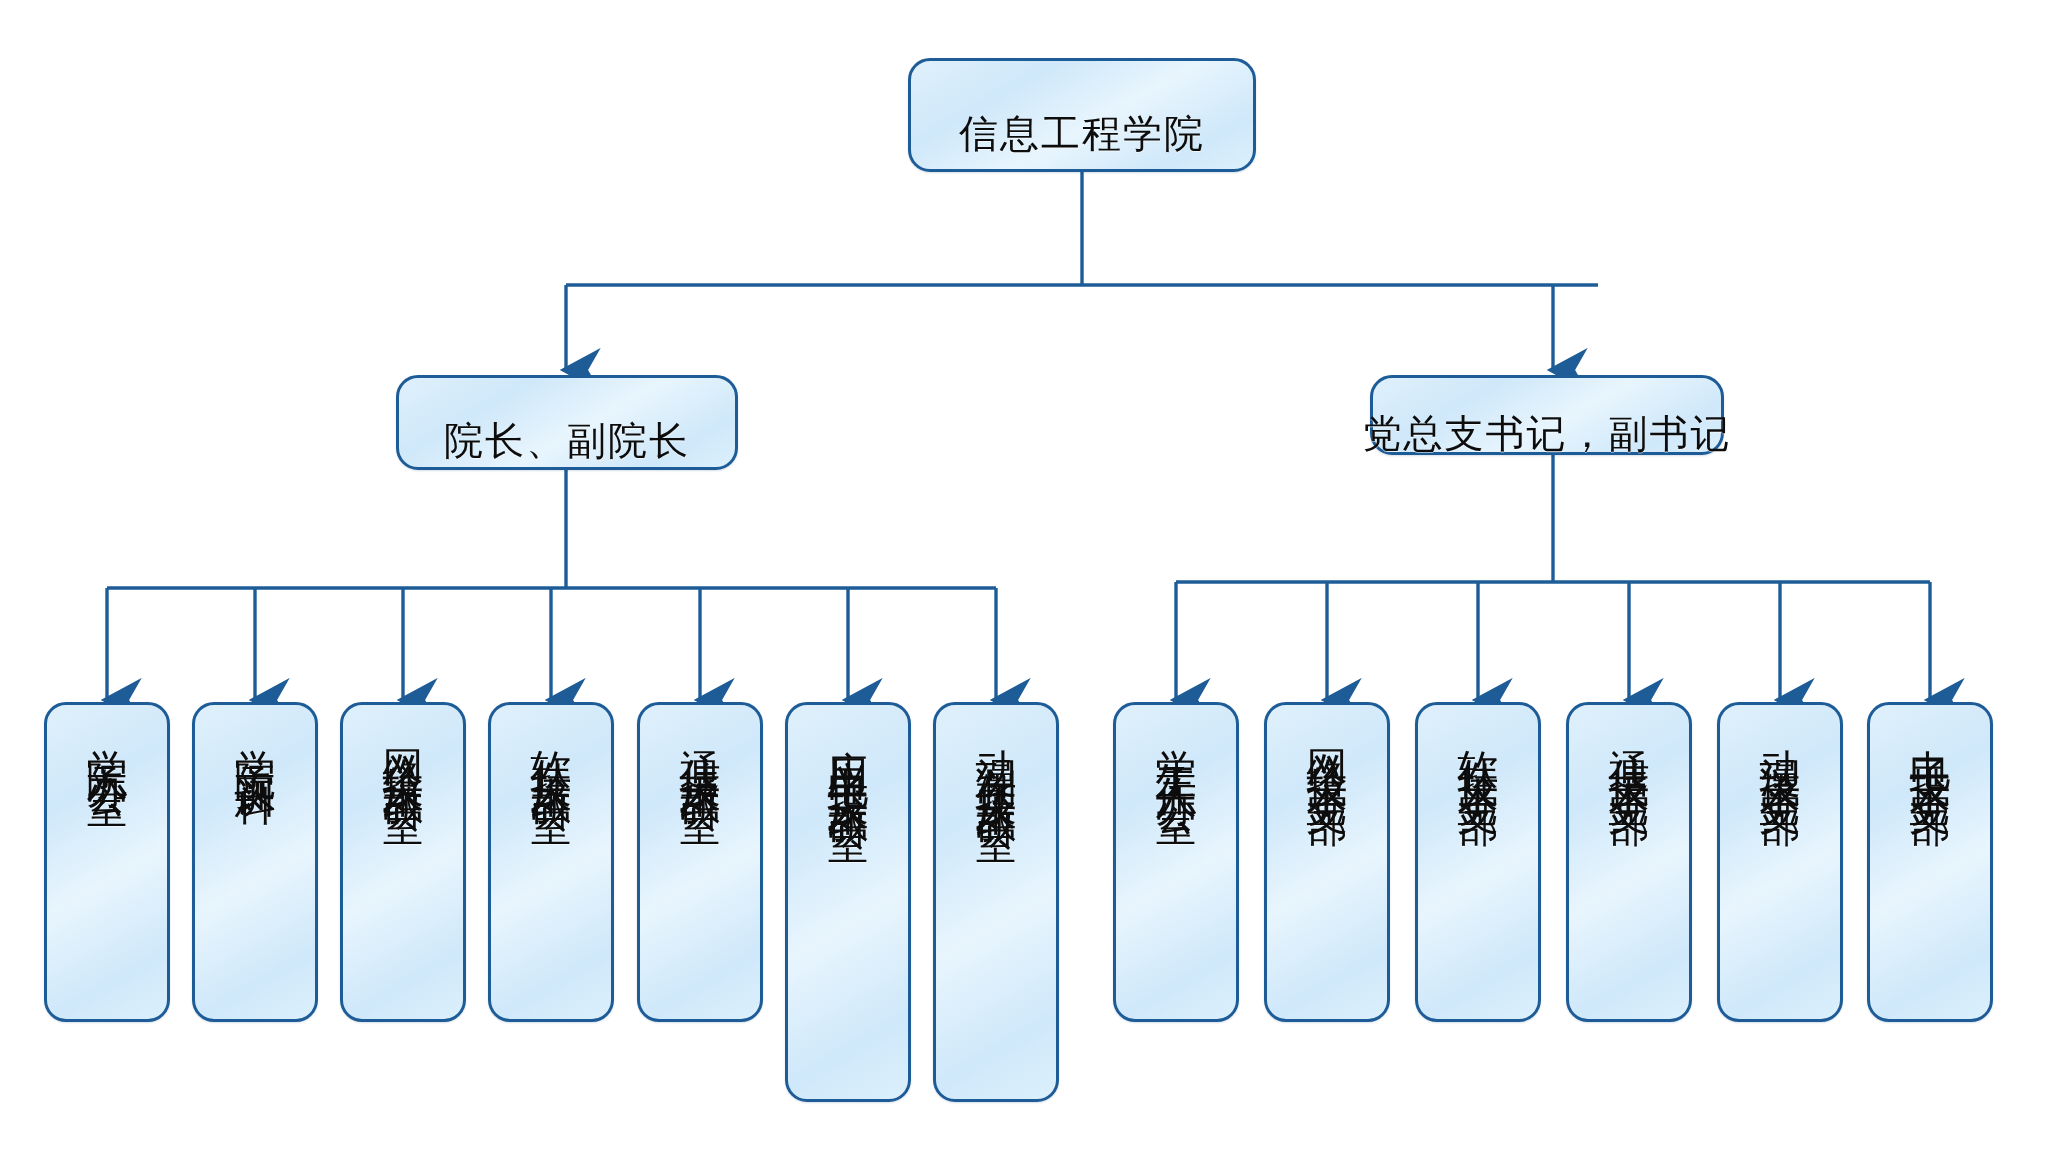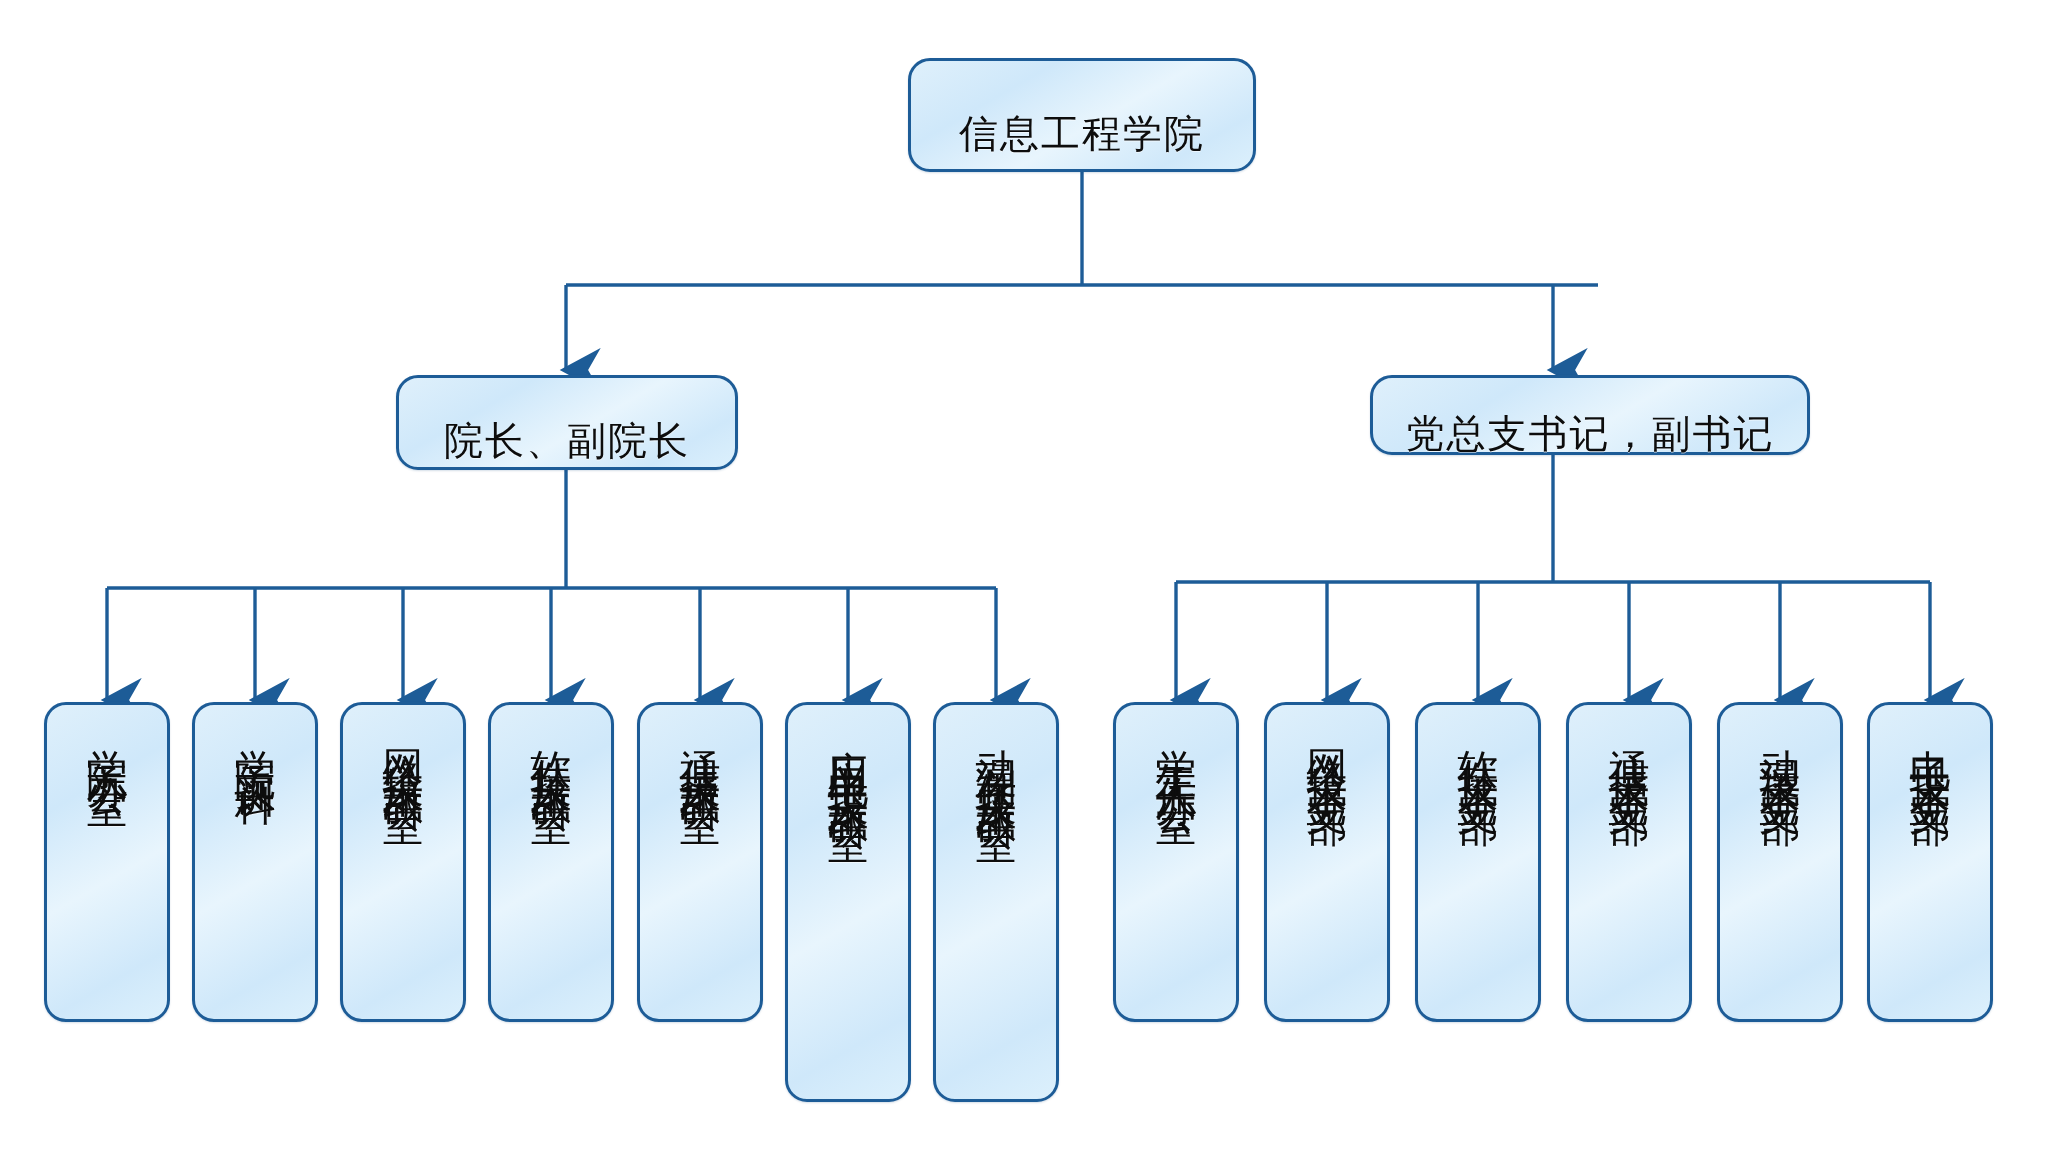--- a/index.html
+++ b/index.html
@@ -108,21 +108,21 @@
   </svg>
 
   <div class="node horiz" style="left:908px; top:58px; width:348px; height:114px;">
     <span class="label">信息工程学院</span>
   </div>
 
   <div class="node horiz" style="left:396px; top:375px; width:342px; height:95px;">
     <span class="label">院长、副院长</span>
   </div>
 
-  <div class="node horiz" style="left:1370px; top:375px; width:440px; height:80px;">
+  <div class="node horiz" style="left:1370px; top:375px; width:354px; height:80px;">
     <span class="label">党总支书记，副书记</span>
   </div>
 
   <div class="node vert" style="left:44px; top:702px; width:126px; height:320px;">
     <span class="label">学院办公室</span>
   </div>
 
   <div class="node vert" style="left:192px; top:702px; width:126px; height:320px;">
     <span class="label">学院实训科</span>
   </div>

